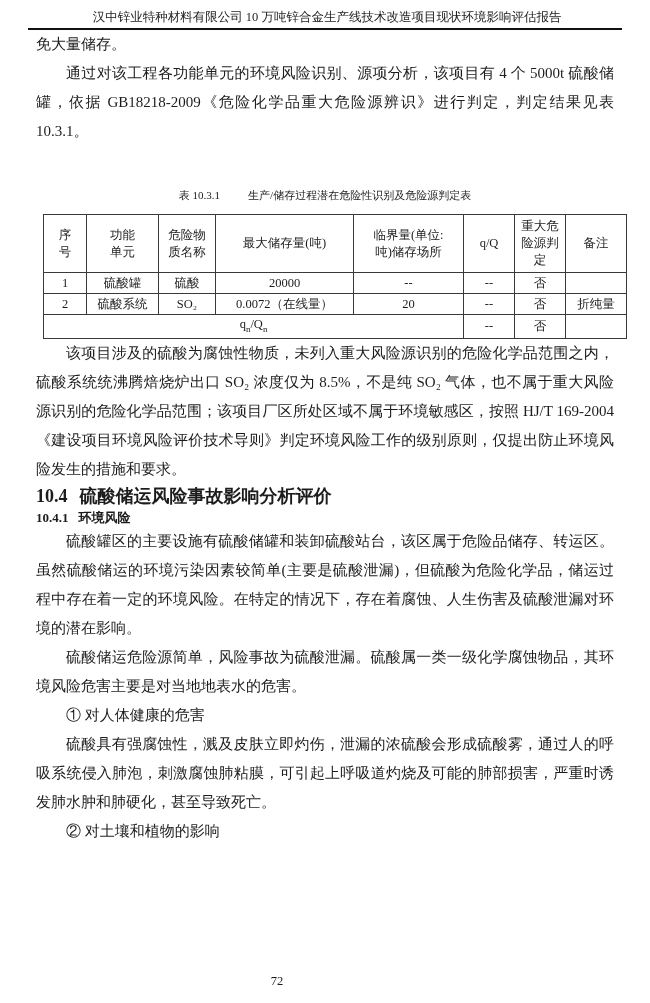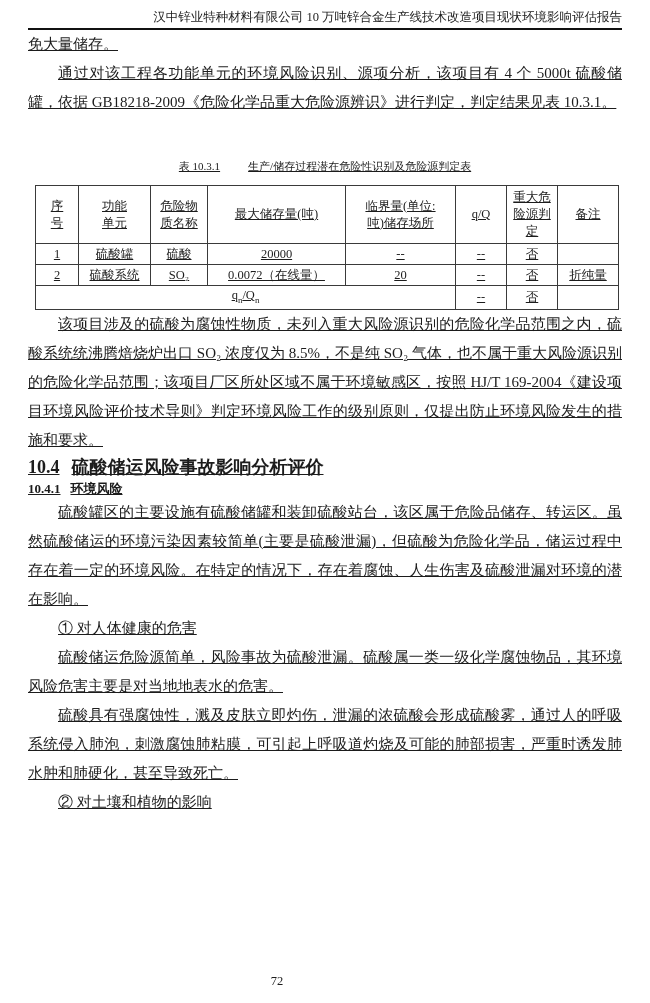--- a/index.html
+++ b/index.html
@@ -10,32 +10,32 @@
     font-family: "Liberation Serif", "DejaVu Serif", serif;
     color: #1c1c1c;
     position: relative;
     overflow: hidden;
   }
   .page { position: relative; width: 650px; height: 1003px; }
 
   
   .doc-header {
     padding: 9px 28px 0 32px;
-    text-align: right;
+    text-align: center;
     font-size: 12.5px;
     line-height: 16px;
   }
   .header-rule {
     margin: 3px 28px 0 28px;
     border-bottom: 2px solid #111;
     height: 0;
   }
 
   
-  .content { padding: 0 28px; text-decoration: underline; }
+  .content { padding: 0 36px; }
   .content p {
     margin: 0;
     font-size: 15px;
     line-height: 29px;
     text-align: justify;
   }
   .indent { text-indent: 2em; }
   .p-intro { margin-top: 9px; }
   .p-after-h { margin-top: 13px; }
   .p-after-table { margin-top: 10px; }
@@ -183,24 +183,24 @@
 
     <p class="indent p-after-table">该项目涉及的硫酸为腐蚀性物质，未列入重大风险源识别的危险化学品范围之内，硫酸系统统沸腾焙烧炉出口 SO₂ 浓度仅为 8.5%，不是纯 SO₂ 气体，也不属于重大风险源识别的危险化学品范围；该项目厂区所处区域不属于环境敏感区，按照 HJ/T 169-2004《建设项目环境风险评价技术导则》判定环境风险工作的级别原则，仅提出防止环境风险发生的措施和要求。</p>
 
     <h2 class="sec h-104"><span class="sec-num">10.4</span><span>硫酸储运风险事故影响分析评价</span></h2>
 
     <h3 class="subsec h-1041"><span class="subsec-num">10.4.1</span><span>环境风险</span></h3>
 
     <p class="indent p-after-h">硫酸罐区的主要设施有硫酸储罐和装卸硫酸站台，该区属于危险品储存、转运区。虽然硫酸储运的环境污染因素较简单(主要是硫酸泄漏)，但硫酸为危险化学品，储运过程中存在着一定的环境风险。在特定的情况下，存在着腐蚀、人生伤害及硫酸泄漏对环境的潜在影响。</p>
 
 
+    <p class="indent">硫酸储运危险源简单，风险事故为硫酸泄漏。硫酸属一类一级化学腐蚀物品，其环境风险危害主要是对当地地表水的危害。</p>
+
     <p class="indent">① 对人体健康的危害</p>
 
-    <p class="indent">硫酸储运危险源简单，风险事故为硫酸泄漏。硫酸属一类一级化学腐蚀物品，其环境风险危害主要是对当地地表水的危害。</p>
-
     <p class="indent">硫酸具有强腐蚀性，溅及皮肤立即灼伤，泄漏的浓硫酸会形成硫酸雾，通过人的呼吸系统侵入肺泡，刺激腐蚀肺粘膜，可引起上呼吸道灼烧及可能的肺部损害，严重时诱发肺水肿和肺硬化，甚至导致死亡。</p>
 
     <p class="indent">② 对土壤和植物的影响</p>
 
   </div>
 
   <div class="page-footer">72</div>
 
 </div>
 

